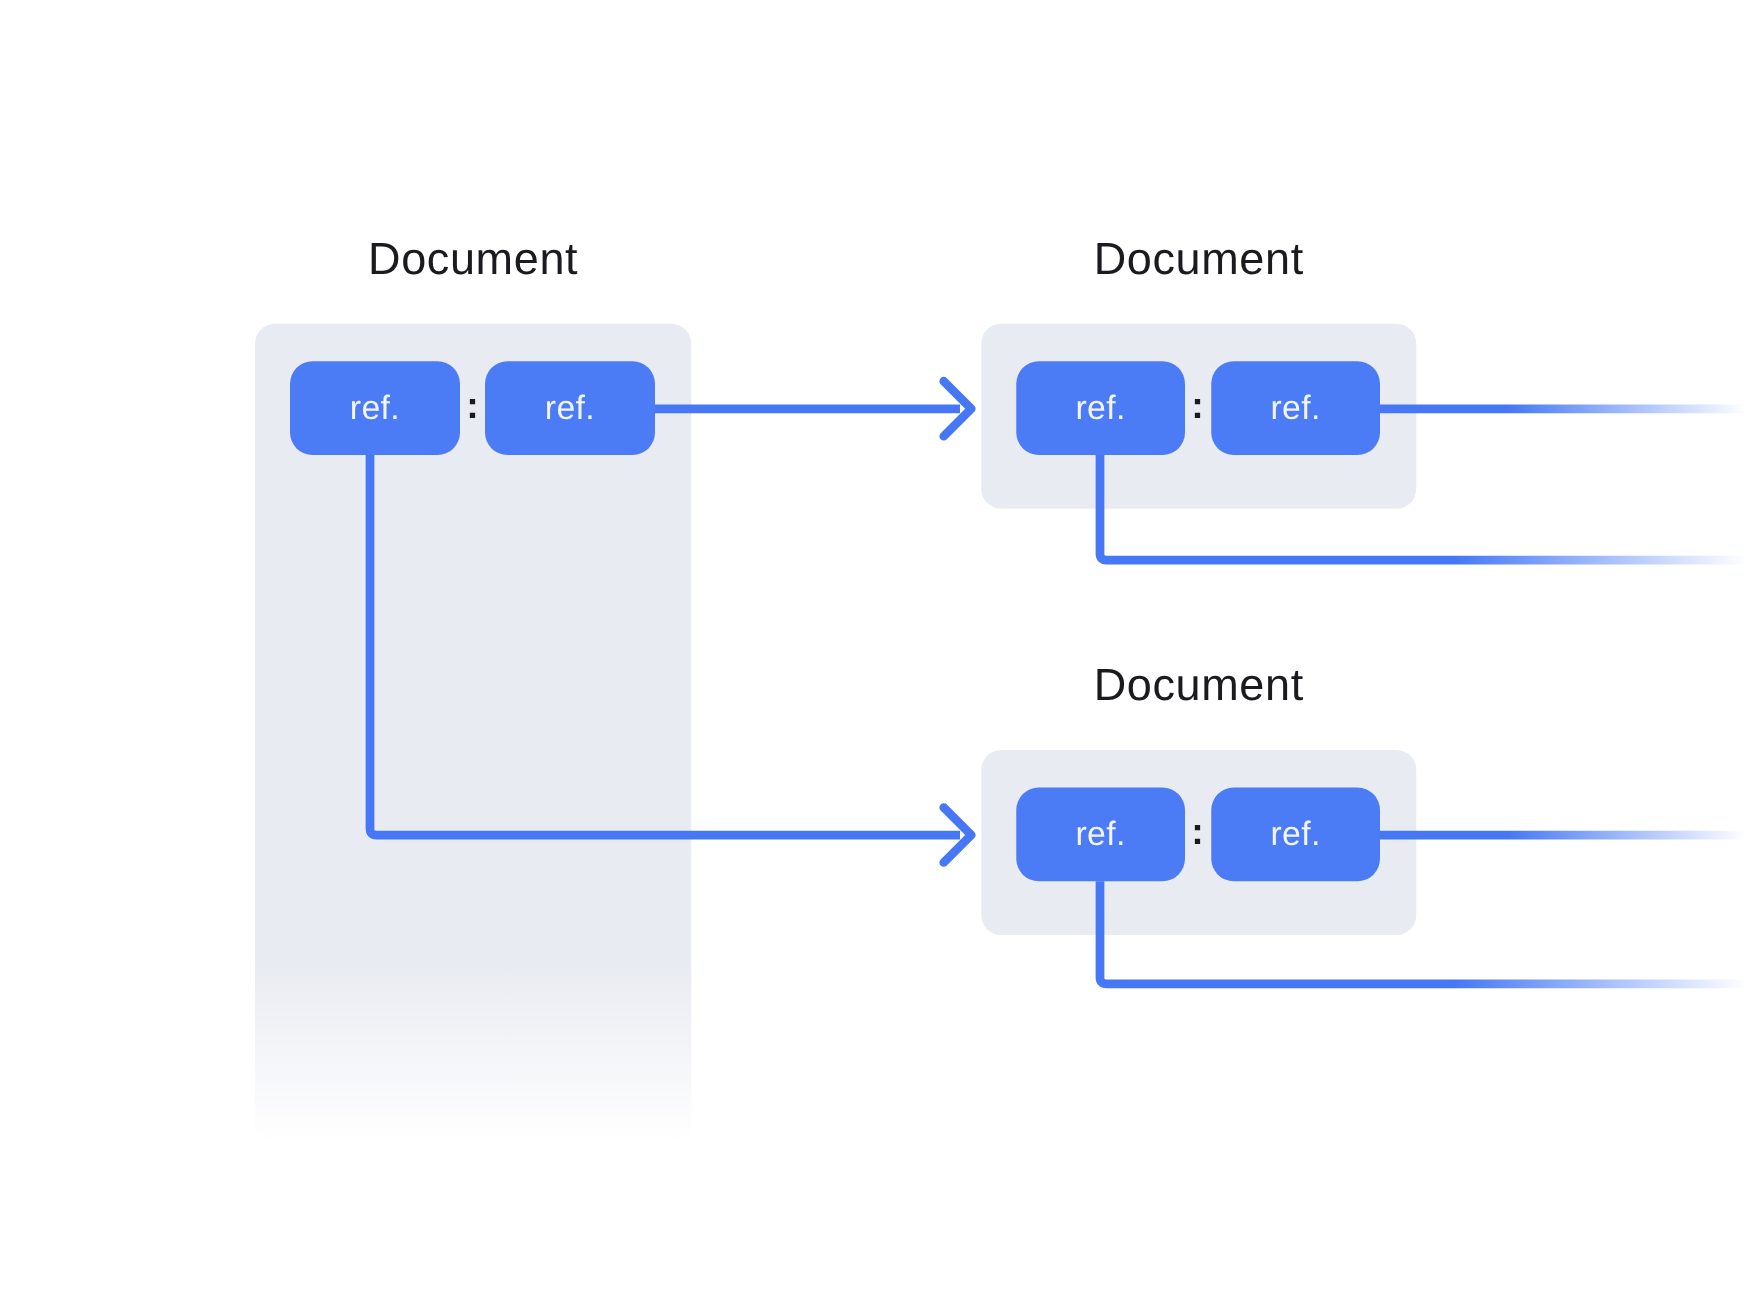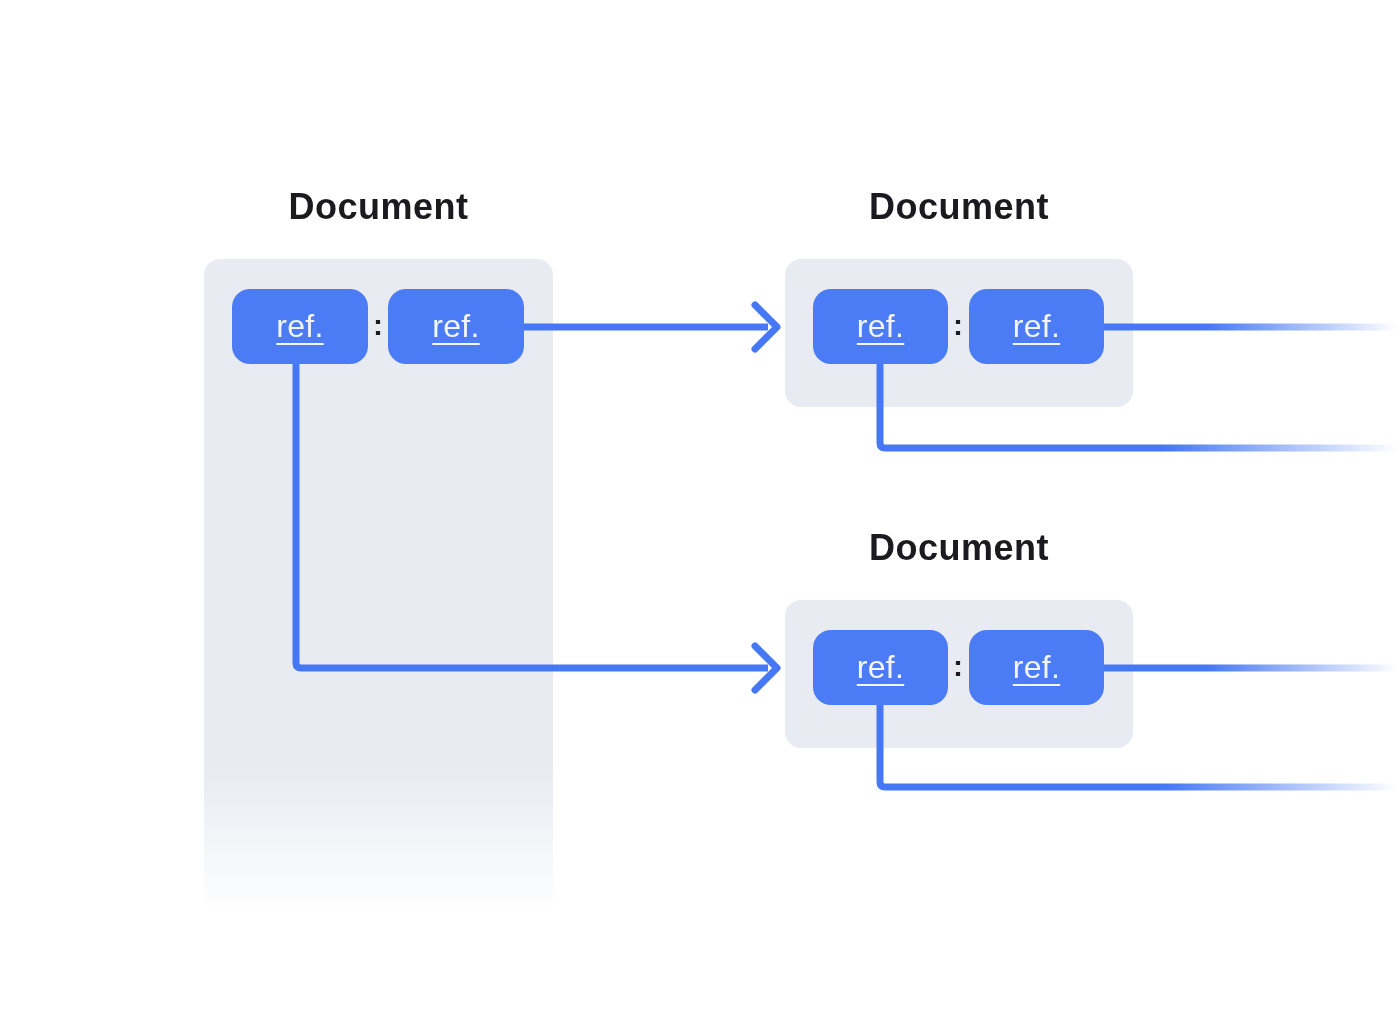--- a/index.html
+++ b/index.html
@@ -12,21 +12,21 @@
     width: 1400px;
     height: 1034px;
     overflow: hidden;
     background: var(--canvasBg, #ffffff);
     font-family: "Liberation Sans", sans-serif;
   }
   .doc-title {
     position: absolute;
     text-align: center;
     font-size: 36px;
-    font-weight: 700;
+    font-weight: 400;
     letter-spacing: 0.5px;
     color: var(--titleText, #1b1b1f);
   }
   .panel {
     position: absolute;
     border-radius: 16px;
     background: var(--panel, #e9ebf2);
   }
   .panel.fade-bottom {
     background: linear-gradient(180deg,
@@ -37,23 +37,22 @@
   .ref-box {
     position: absolute;
     border-radius: 18px;
     background: var(--boxFill, #4b7cf6);
     display: flex;
     align-items: center;
     justify-content: center;
   }
   .ref-label {
     color: var(--refText, #f2f5fc);
-    font-size: 32px;
+    font-size: 27px;
     letter-spacing: 0.3px;
-    text-decoration: underline;
     text-decoration-thickness: 2px;
     text-underline-offset: 6px;
   }
   .colon {
     position: absolute;
     display: flex;
     align-items: center;
     justify-content: center;
     font-size: 30px;
     font-weight: 700;

